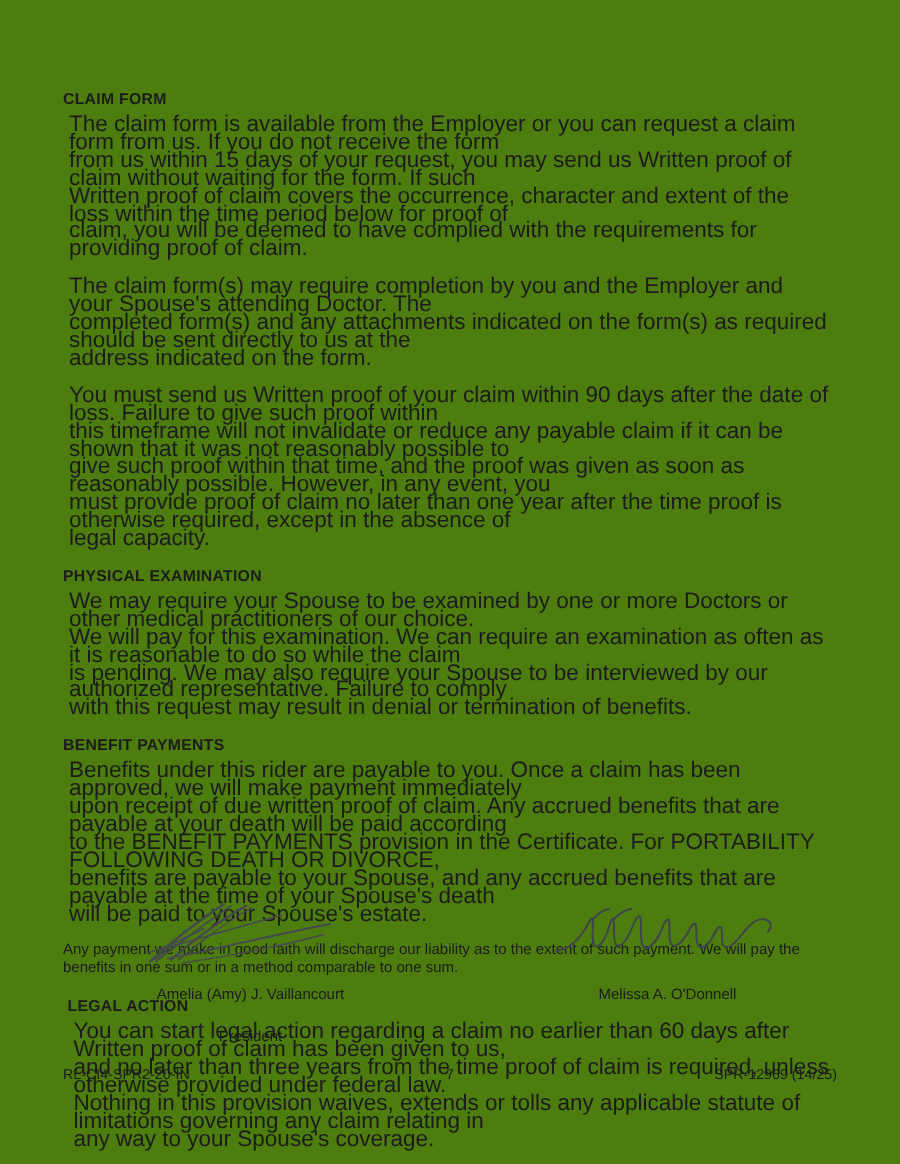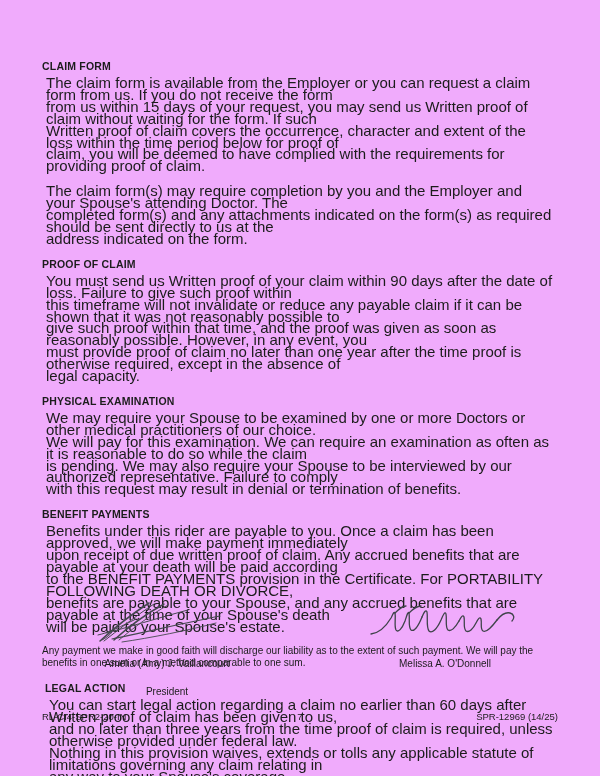--- a/index.html
+++ b/index.html
@@ -4,21 +4,21 @@
 <style>
   html, body {
     margin: 0;
     padding: 0;
     background: #ffffff;
   }
   .page {
     position: relative;
     width: 600px;
     height: 776px;
-    background: #f0abfc;
+    background: #4d7c0f;
     font-family: "Liberation Sans", sans-serif;
     color: #1c1c1c;
     overflow: hidden;
   }
   .content {
     position: absolute;
     left: 42px;
     top: 60px;
     width: 516px;
   }
@@ -107,21 +107,20 @@
 claim, you will be deemed to have complied with the requirements for providing proof of claim.</p>
     </div>
 
     <div class="section">
       <p class="body-text">The claim form(s) may require completion by you and the Employer and your Spouse's attending Doctor.  The
 completed form(s) and any attachments indicated on the form(s) as required should be sent directly to us at the
 address indicated on the form.</p>
     </div>
 
     <div class="section">
-      <h2 class="section-heading">PROOF OF CLAIM</h2>
       <p class="body-text">You must send us Written proof of your claim within 90 days after the date of loss.  Failure to give such proof within
 this timeframe will not invalidate or reduce any payable claim if it can be shown that it was not reasonably possible to
 give such proof within that time, and the proof was given as soon as reasonably possible.  However, in any event, you
 must provide proof of claim no later than one year after the time proof is otherwise required, except in the absence of
 legal capacity.</p>
     </div>
 
     <div class="section">
       <h2 class="section-heading">PHYSICAL EXAMINATION</h2>
       <p class="body-text">We may require your Spouse to be examined by one or more Doctors or other medical practitioners of our choice.

